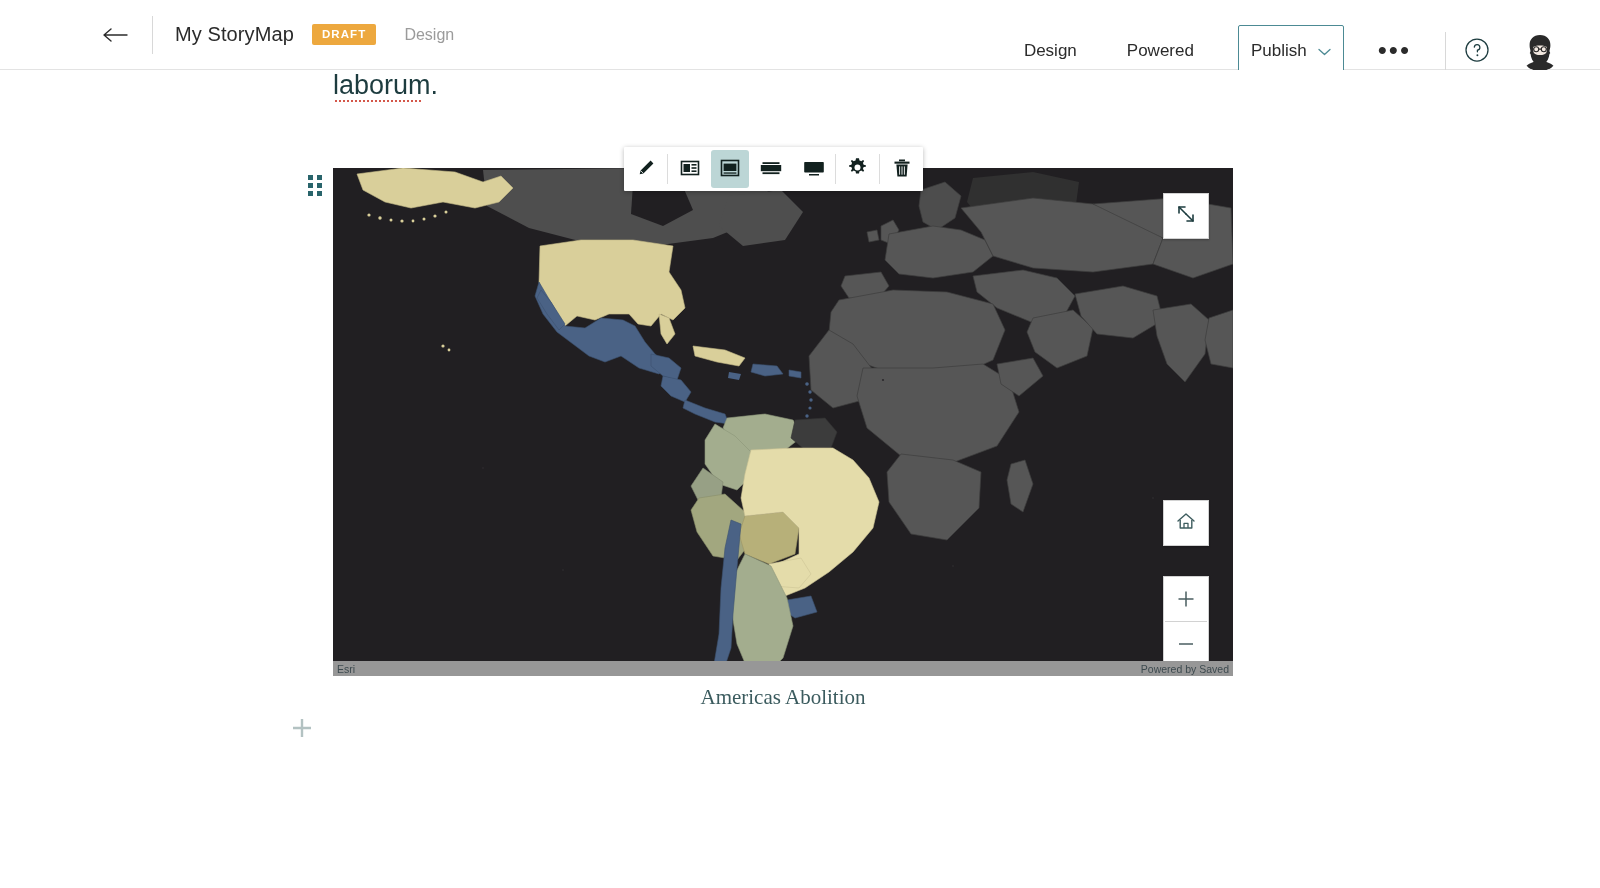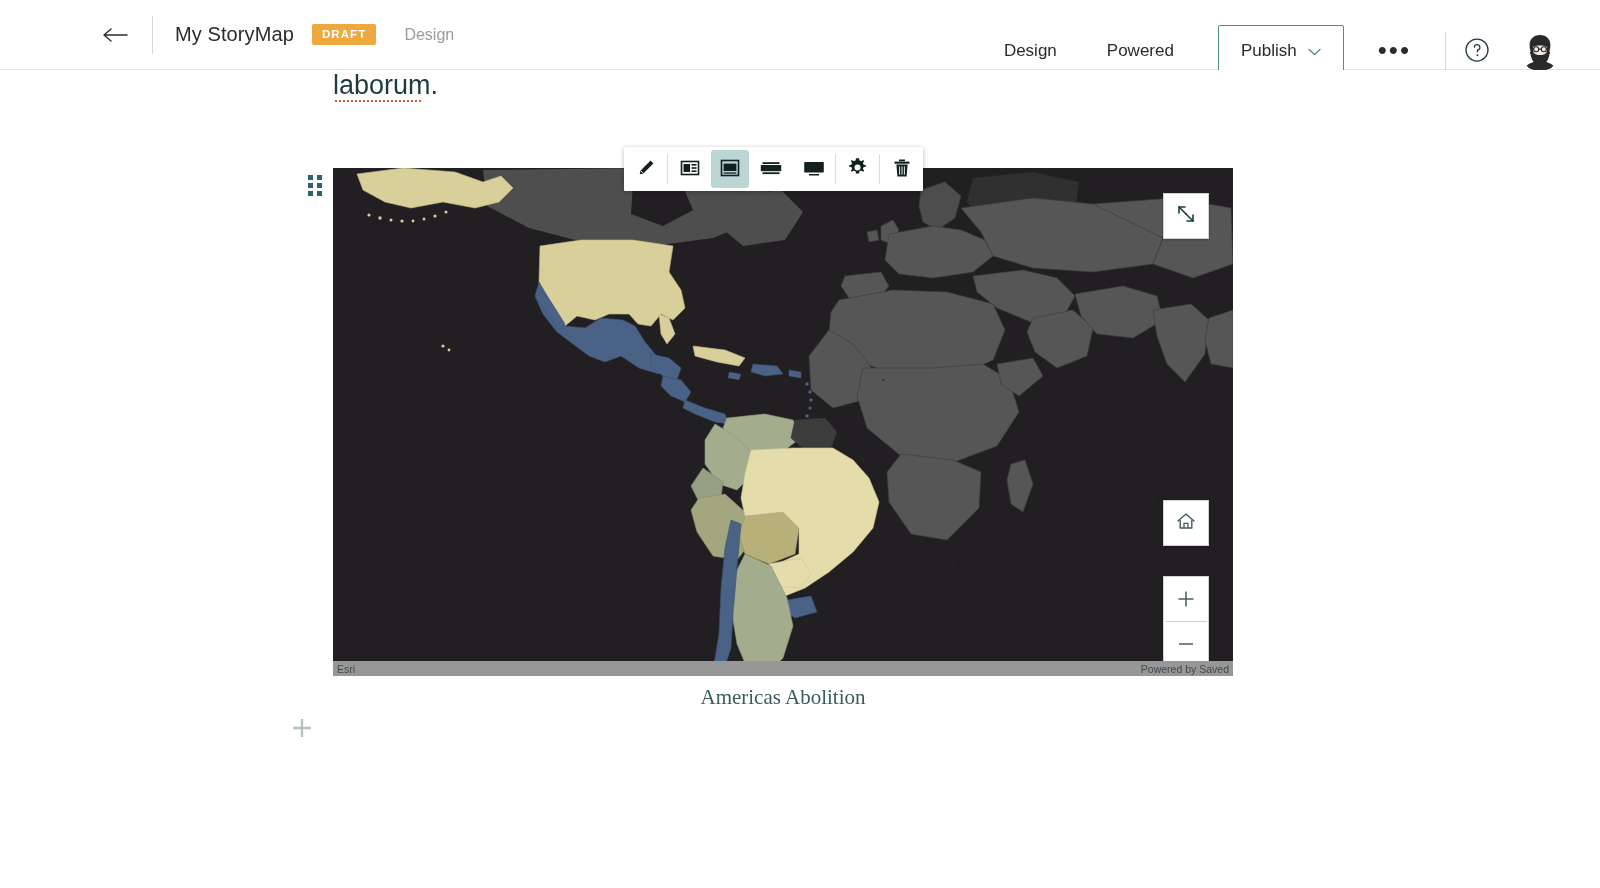--- a/index.html
+++ b/index.html
@@ -62,21 +62,21 @@
     background: none; border: none;
     font-family: "Liberation Sans", sans-serif;
   }
   #publish-button {
     display: flex; align-items: center; gap: 11px;
     border: 1px solid #4c8a94;
     background: #ffffff;
     color: #2b2b2b;
     font-size: 17px;
     height: 52px;
-    padding: 0 22px;
+    padding: 0 12px;
     border-radius: 2px;
     cursor: pointer;
     font-family: "Liberation Sans", sans-serif;
   }
   #more-menu-button {
     background: none; border: none;
     font-size: 26px; color: #2b2b2b;
     letter-spacing: 2px;
     margin: 0 10px 0 28px;
     cursor: pointer; line-height: 1;

